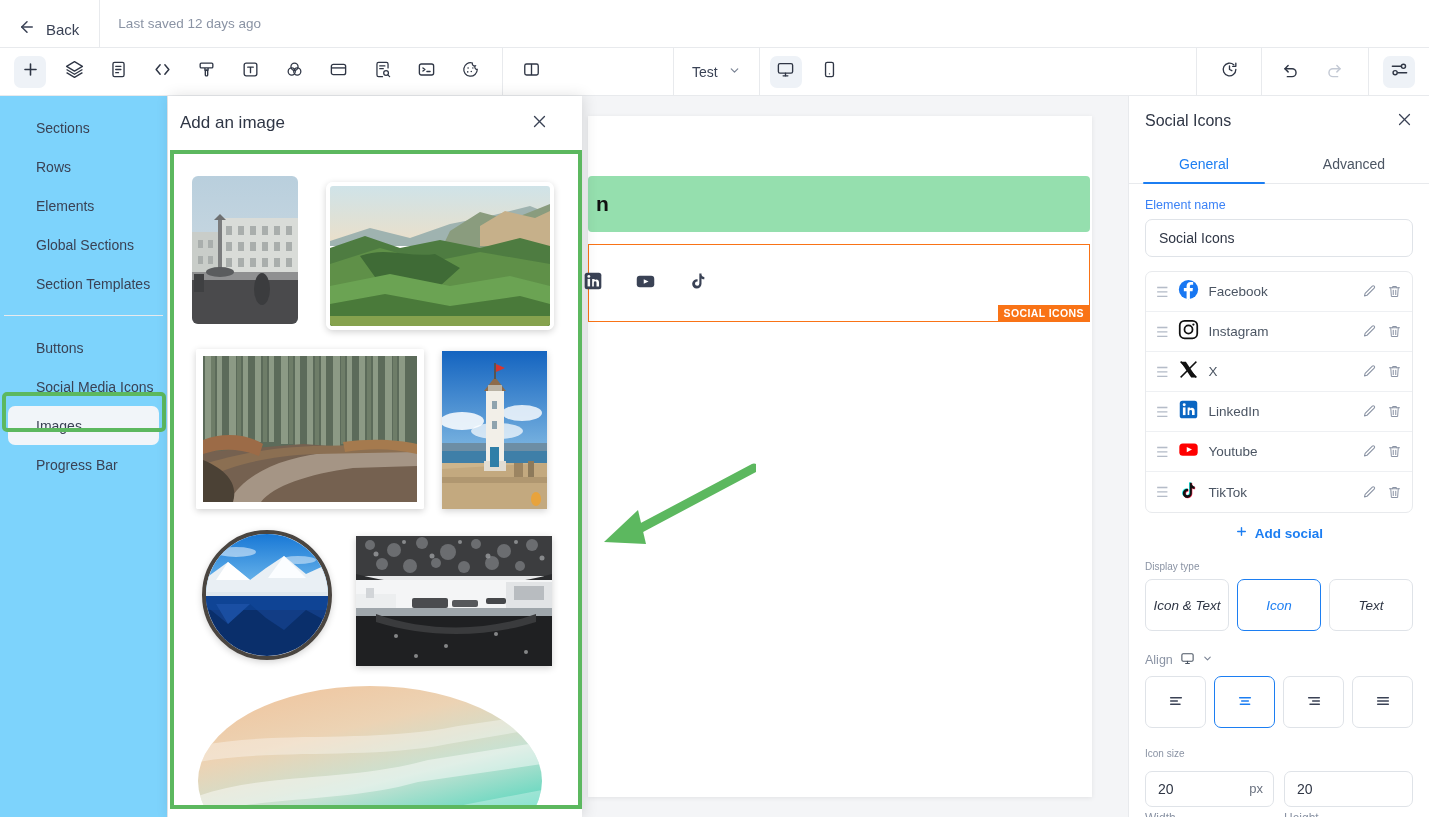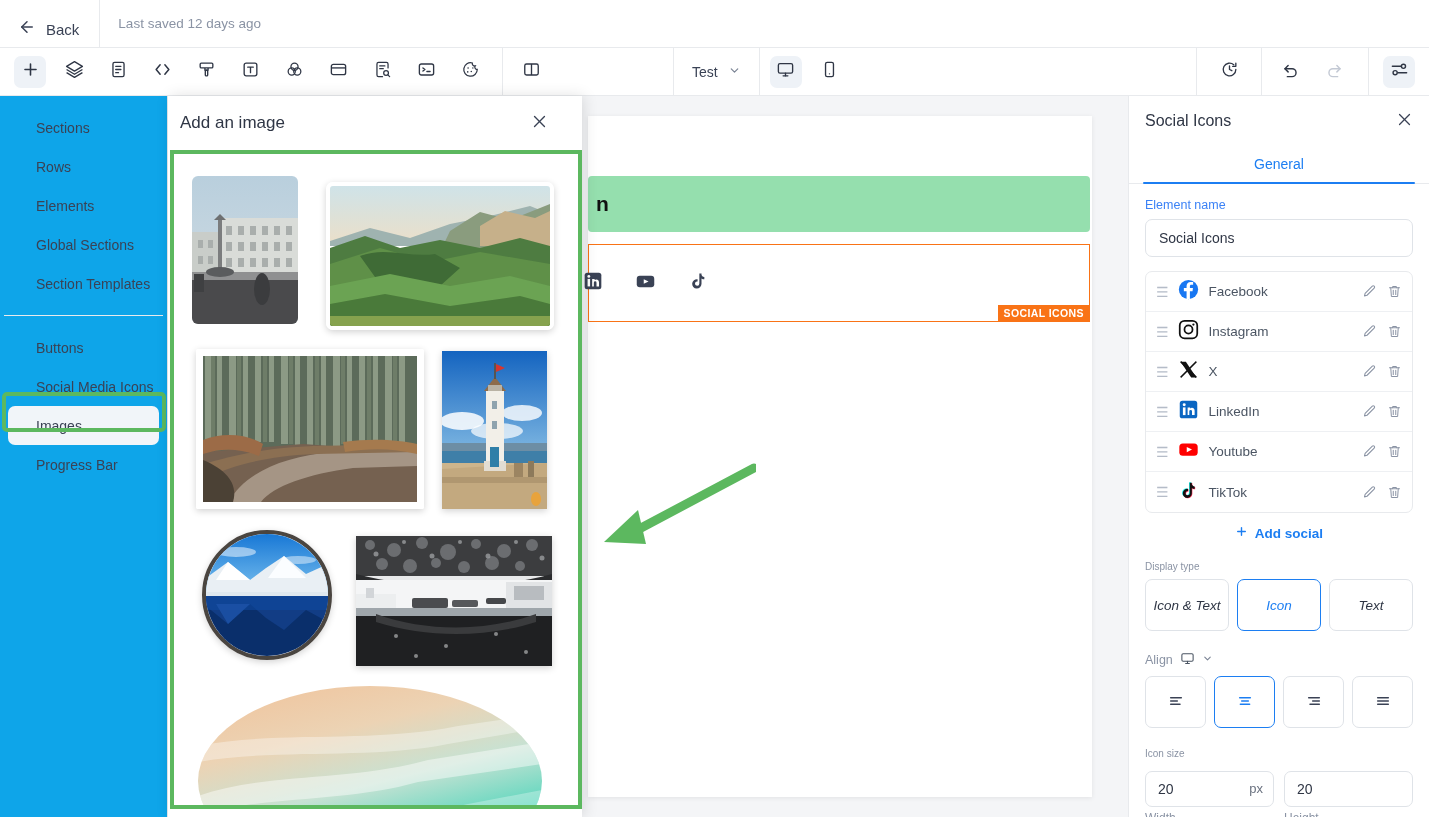--- a/index.html
+++ b/index.html
@@ -69,21 +69,21 @@
   .tb-sep { width: 1px; height: 48px; background: #e8eaed; }
   .device-select {
     display: flex; align-items: center; gap: 10px; padding: 0 18px;
     height: 48px; cursor: pointer;
   }
   .device-select .txt { font-size: 14px; color: #3a4255; }
 
   
   .sidebar {
     position: absolute; top: 96px; left: 0; width: 168px; height: 721px;
-    background: #0ea5e9; border-right: 1px solid #e8eaed;
+    background: #7dd3fc; border-right: 1px solid #e8eaed;
     padding-top: 12px;
   }
   .side-item {
     height: 39px; display: flex; align-items: center;
     padding: 0 0 0 28px; font-size: 14px; color: #3a4255; cursor: pointer;
     margin: 0 8px; border-radius: 7px;
   }
   .side-item.selected { background: #f1f5f9; }
   .side-divider { height: 1px; background: #e8eaed; margin: 12px 4px 12px 4px; }
   .side-hl {
@@ -690,20 +690,21 @@
       <span class="rp-x">
         <svg width="17" height="17" viewBox="0 0 24 24" fill="none" stroke="#3a4255" stroke-width="1.8" stroke-linecap="round">
             <line x1="5" y1="5" x2="19" y2="19"></line>
             <line x1="19" y1="5" x2="5" y2="19"></line>
           </svg>
       </span>
     </div>
 
     <div class="rp-tabs">
       <div class="rp-tab active">General</div>
+      <div class="rp-tab">Advanced</div>
     </div>
 
     <div class="rp-content">
       <div class="fld-label">Element name</div>
       <input class="text-input" value="Social Icons" style="">
 
       <div class="social-list">
         <div class="social-item">
           <span class="drag-handle">☰</span>
           <span>

